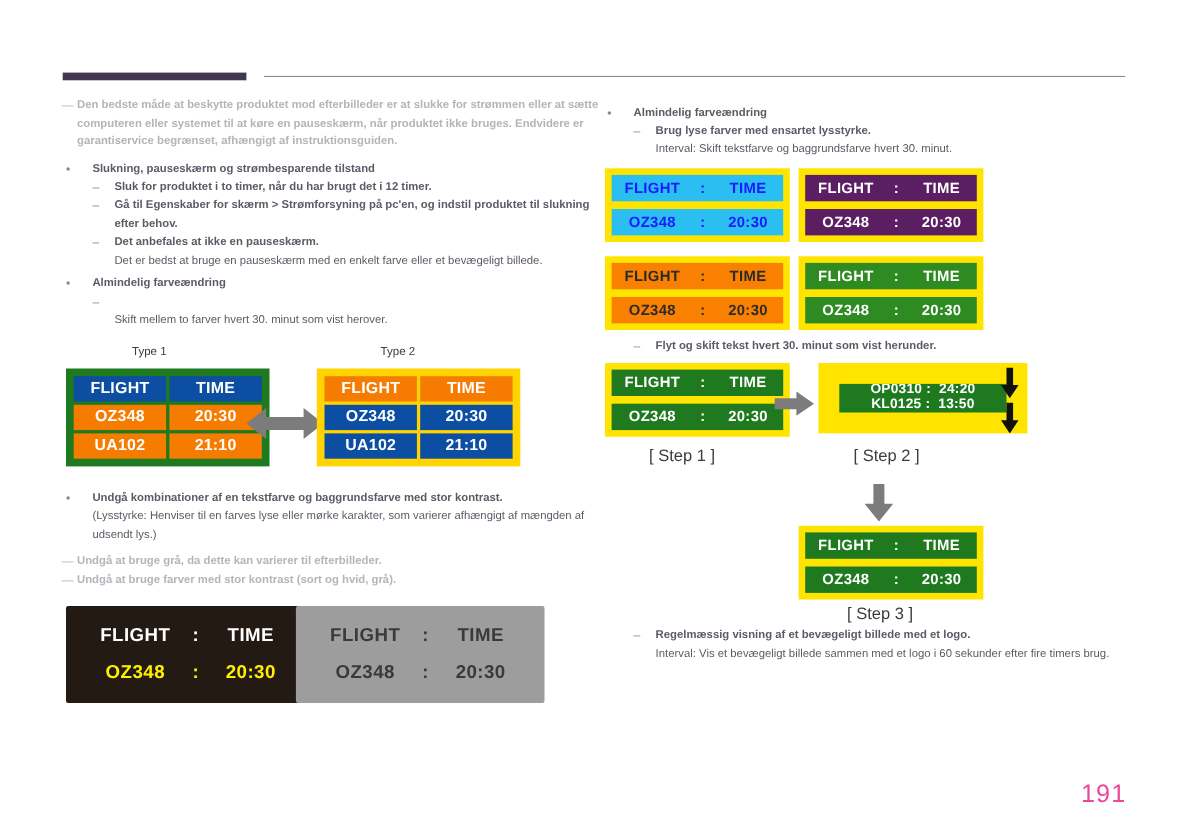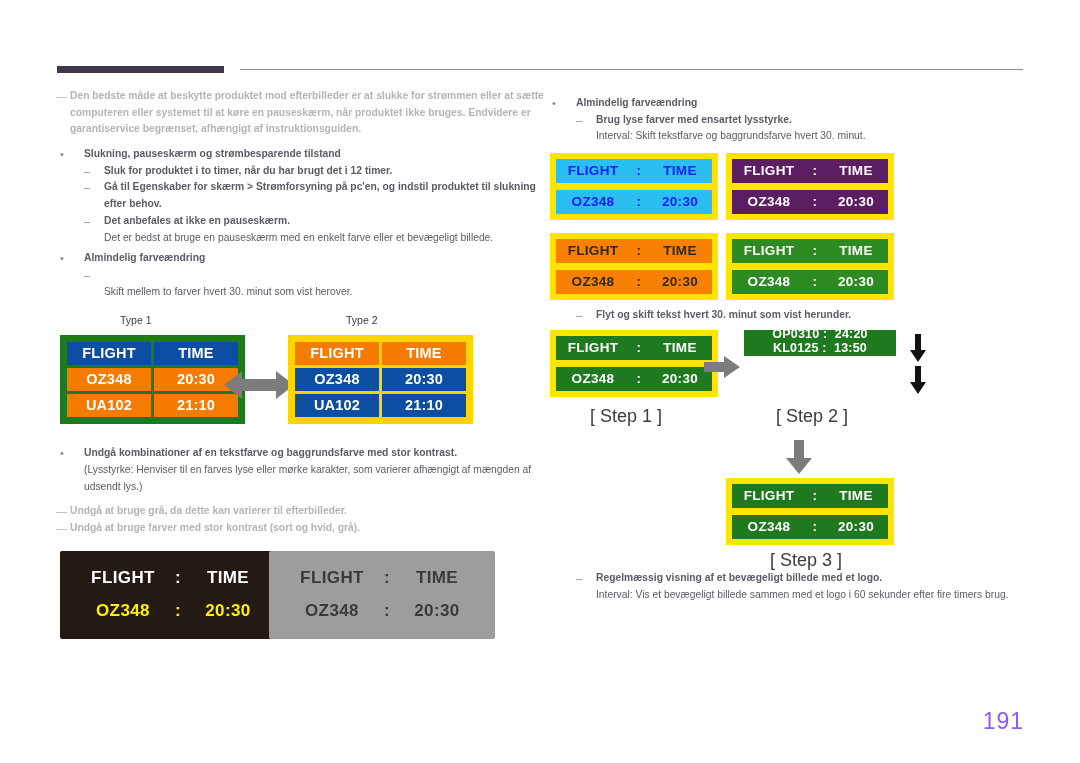--- a/index.html
+++ b/index.html
@@ -115,28 +115,28 @@
   .banner .c2 { width: 64px; text-align: center; }
 
   
   .arrow-dbl { position: absolute; }
   .arrow-right { position: absolute; }
   .arrow-down-gray { position: absolute; }
 
   
   .step-lbl {
     position: absolute;
-    font-size: 18px;
+    font-size: 15px;
     color: #3b3b41;
     white-space: pre;
   }
 
   
   .scrollboard {
-    padding: 0;
+    padding: 19px;
     background: #ffe400;
     display: inline-block;
   }
   .scrollboard .win {
     background: #1f7a1f;
     height: 26px;
     overflow: hidden;
     position: relative;
     width: 152px;
   }
@@ -164,21 +164,21 @@
     font-size: 17px; font-weight: bold; letter-spacing: .4px;
   }
   .sample .ln + .ln { margin-top: 13px; }
   .sample .s1 { width: 86px; text-align: center; }
   .sample .ss { width: 24px; text-align: center; }
   .sample .s2 { width: 76px; text-align: center; }
 
   
   .pageno {
     position: absolute; right: 56px; bottom: 28px;
-    font-size: 23px; color: #8b5cf6; letter-spacing: 1px;
+    font-size: 23px; color: #ec4899; letter-spacing: 1px;
   }
 </style>
 <style>
   #tbl-type1 { background: #1f7a1f; }
   #tbl-type1 .t1h { background: #0b4ea2; color: #ffffff; }
   #tbl-type1 .t1b { background: #f57c00;   color: #ffffff; }
   #tbl-type2 { background: #ffd400; }
   #tbl-type2 .t2h { background: #f57c00; color: #ffffff; }
   #tbl-type2 .t2b { background: #0b4ea2;   color: #ffffff; }
 

